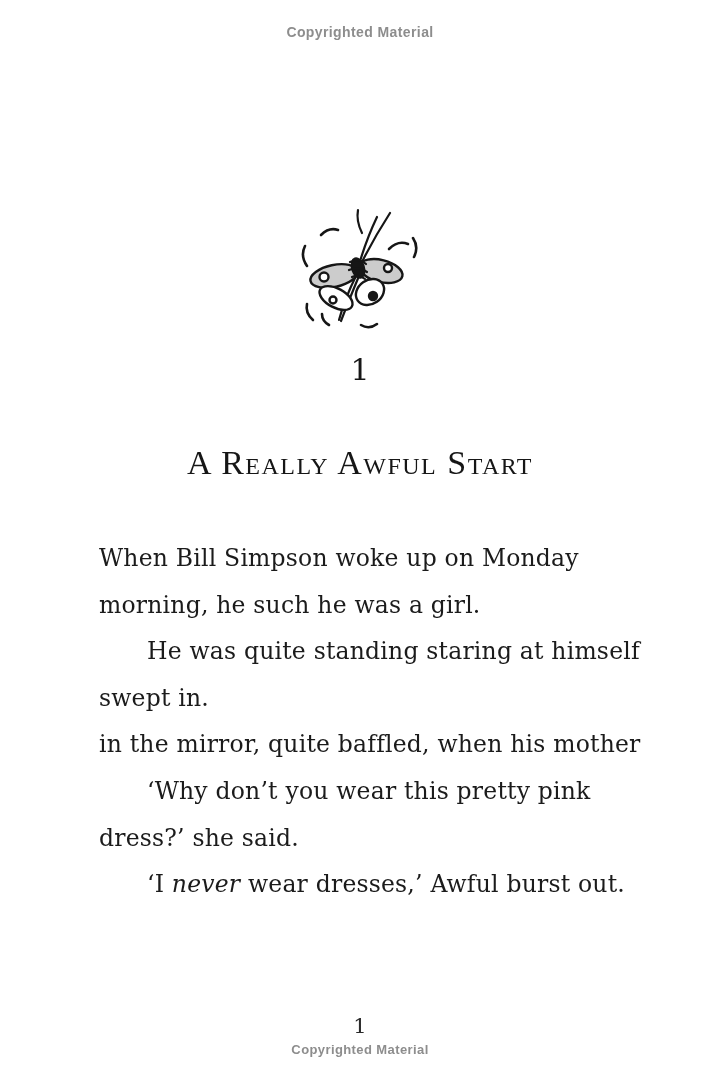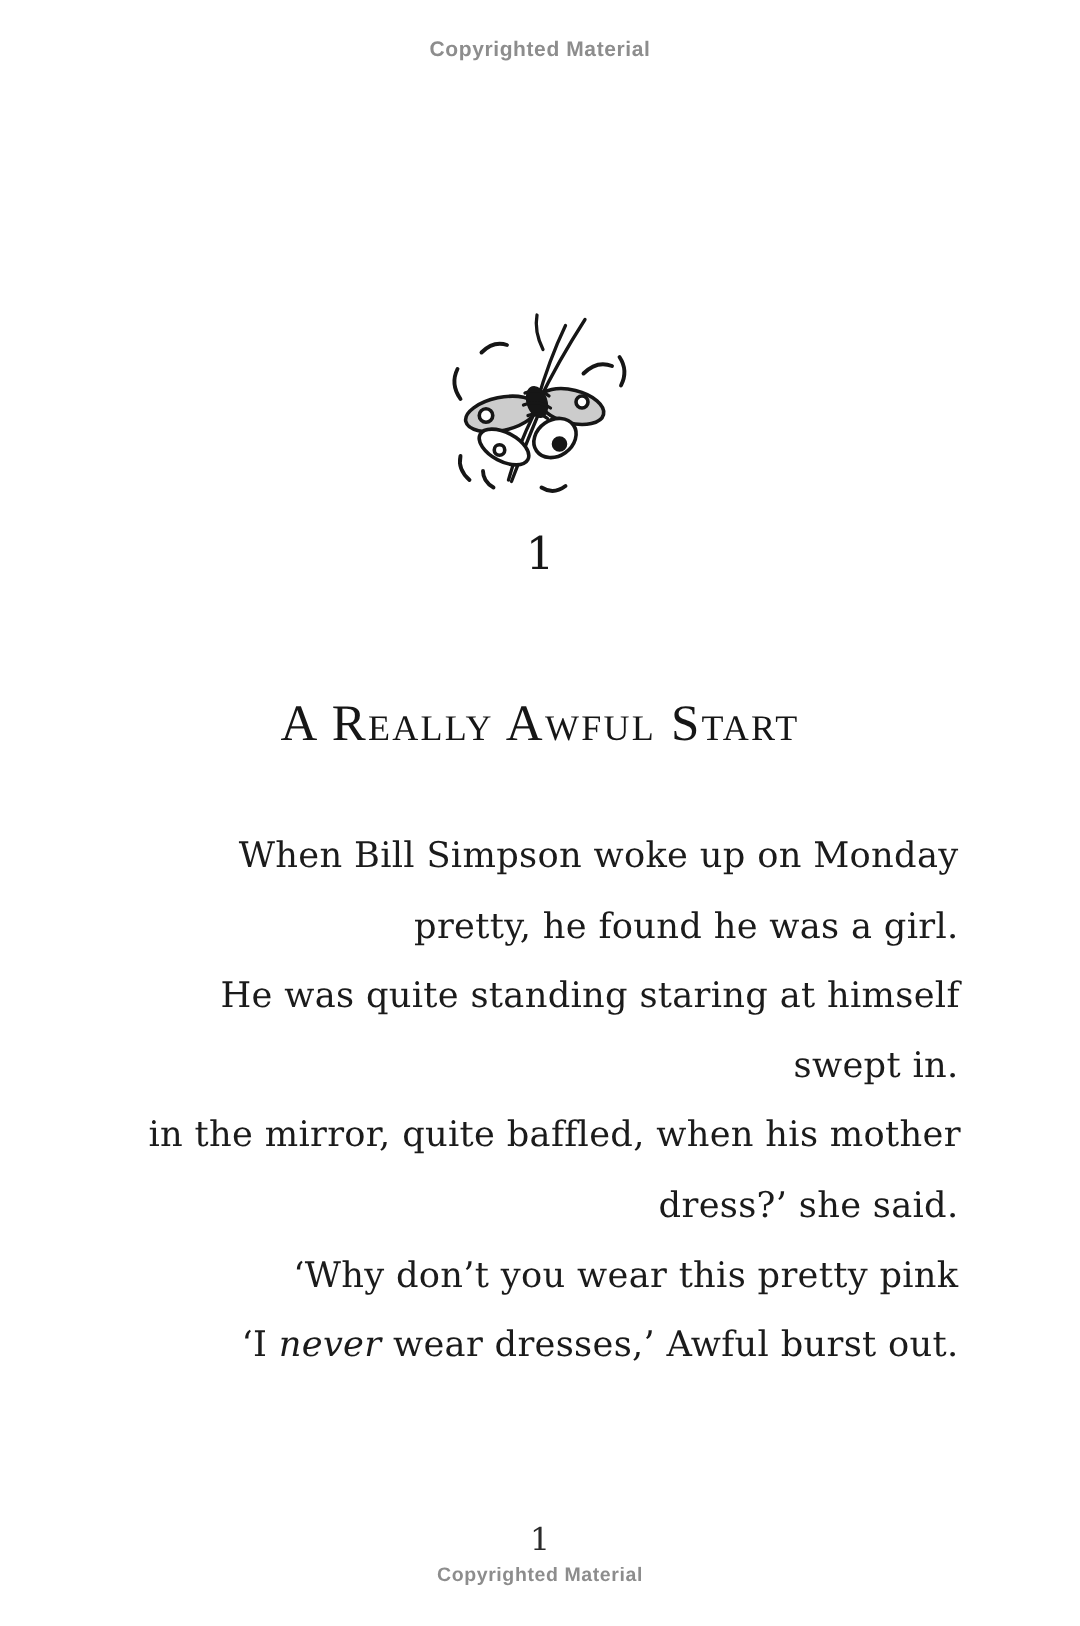--- a/index.html
+++ b/index.html
@@ -47,28 +47,26 @@
     position: absolute;
     left: 0;
     top: 444px;
     width: 100%;
     text-align: center;
     font-variant: small-caps;
     font-size: 34px;
     letter-spacing: 1.5px;
     color: #161616;
     font-family: "Liberation Serif", serif;
-    margin-top: 20px;
   }
   .body-text {
     position: absolute;
     left: 99px;
-    top: 547px;
+    top: 535px;
     width: 540px;
-    text-align: right;
   }
   .body-line {
     height: 46.6px;
     line-height: 46.6px;
     font-size: 23.5px;
     white-space: nowrap;
     letter-spacing: 0.2px;
   }
   .body-line.indent { padding-left: 48px; }
   .body-line .it { font-style: italic; }
@@ -122,26 +120,26 @@
     <ellipse cx="81" cy="88" rx="7" ry="11" fill="#161616" transform="rotate(-18 81 88)"></ellipse>
     <path d="M73,82 Q82,78 89,84 M72,90 Q81,86 90,92 M75,97 Q82,94 88,99" fill="none" stroke="#161616" stroke-width="2.2" stroke-linecap="round"></path>
   </svg>
 
   <div class="chapter-number">1</div>
 
   <div class="chapter-title">A Really Awful Start</div>
 
   <div class="body-text">
       <div class="body-line"><span>When Bill Simpson woke up on Monday</span></div>
-      <div class="body-line"><span>pretty, he found he was a girl.</span></div>
+      <div class="body-line"><span>morning, he such he was a girl.</span></div>
       <div class="body-line indent"><span>He was quite standing staring at himself</span></div>
       <div class="body-line"><span>swept in.</span></div>
       <div class="body-line"><span>in the mirror, quite baffled, when his mother</span></div>
+      <div class="body-line indent"><span>‘Why don’t you wear this pretty pink</span></div>
       <div class="body-line"><span>dress?’ she said.</span></div>
-      <div class="body-line indent"><span>‘Why don’t you wear this pretty pink</span></div>
       <div class="body-line indent"><span>‘I </span><span class="it">never</span><span> wear dresses,’ Awful burst out.</span></div>
     </div>
 
   <div class="page-number">1</div>
 
   <div class="notice notice-bottom">Copyrighted Material</div>
 
 </div>
 
 </body></html>

